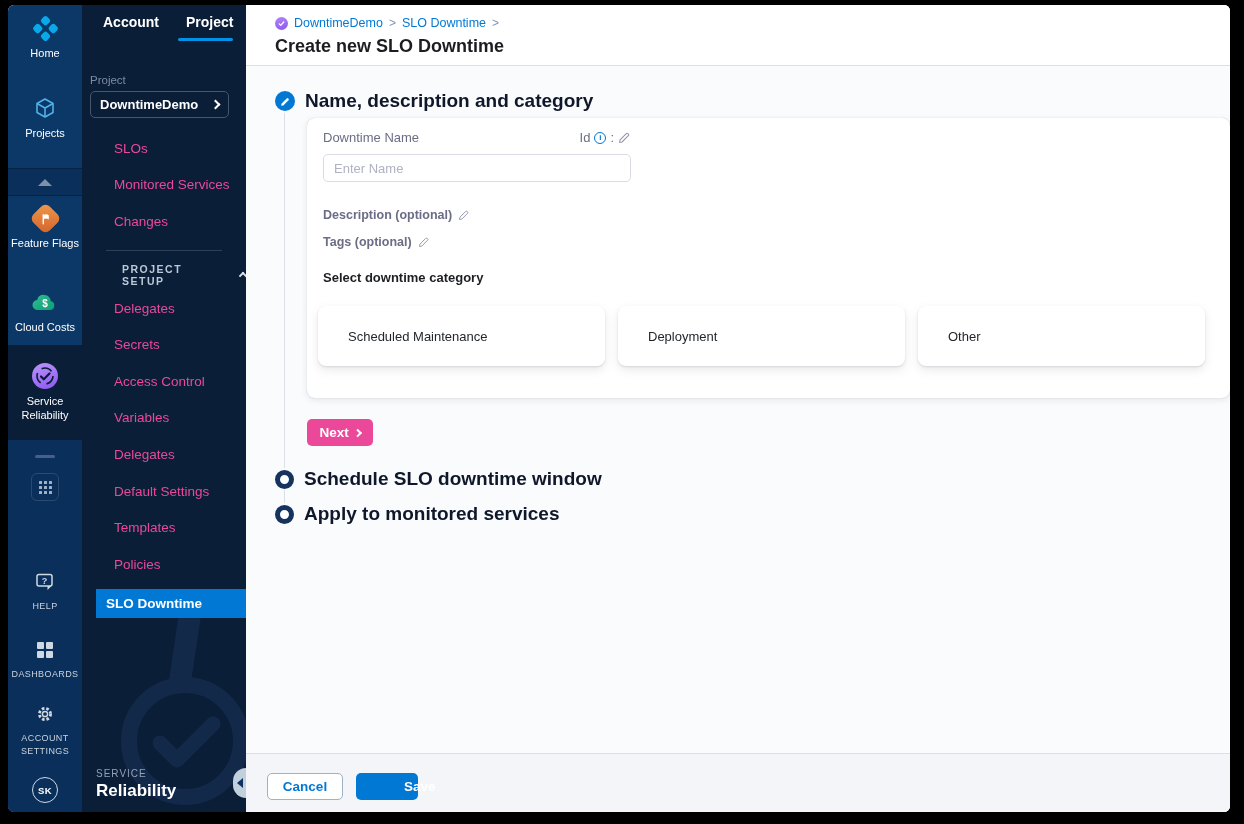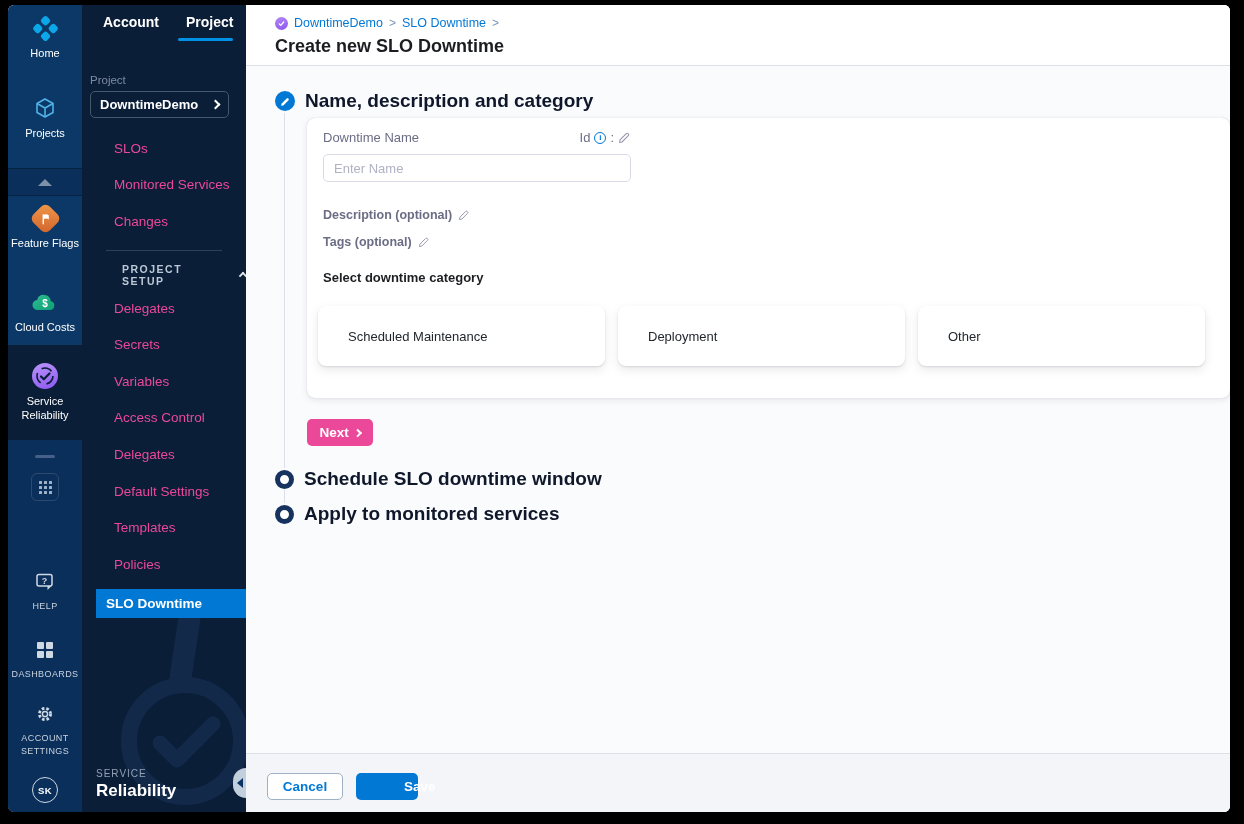--- a/index.html
+++ b/index.html
@@ -299,22 +299,22 @@
       <div class="snav-item">SLOs</div>
       <div class="snav-item">Monitored Services</div>
       <div class="snav-item">Changes</div>
       <div class="snav-div"></div>
       <div class="snav-head">
         <span>PROJECT SETUP</span>
         <span class="chev-up-sm"></span>
       </div>
       <div class="snav-item">Delegates</div>
       <div class="snav-item">Secrets</div>
+      <div class="snav-item">Access Control</div>
       <div class="snav-item">Variables</div>
-      <div class="snav-item">Access Control</div>
       <div class="snav-item">Delegates</div>
       <div class="snav-item">Default Settings</div>
       <div class="snav-item">Templates</div>
       <div class="snav-item">Policies</div>
       <div class="snav-active">SLO Downtime</div>
     </div>
 
     <div class="brand">
       <div class="brand-top">SERVICE</div>
       <div class="brand-bottom">Reliability</div>

